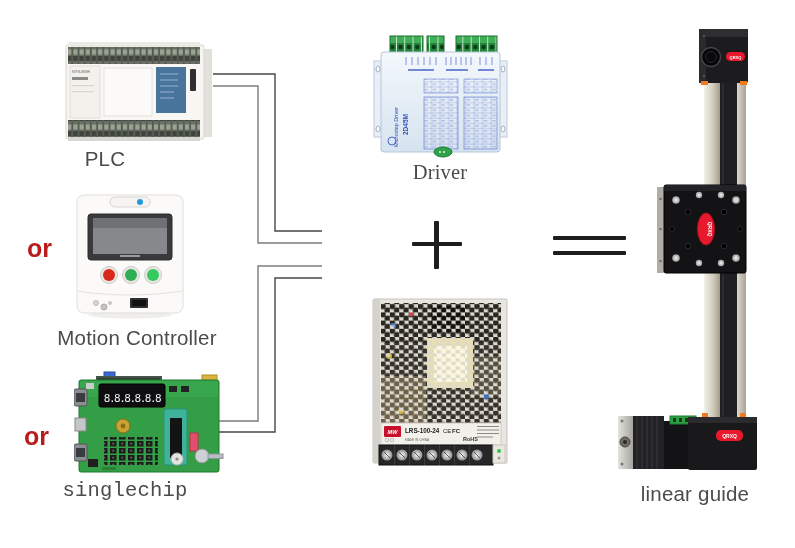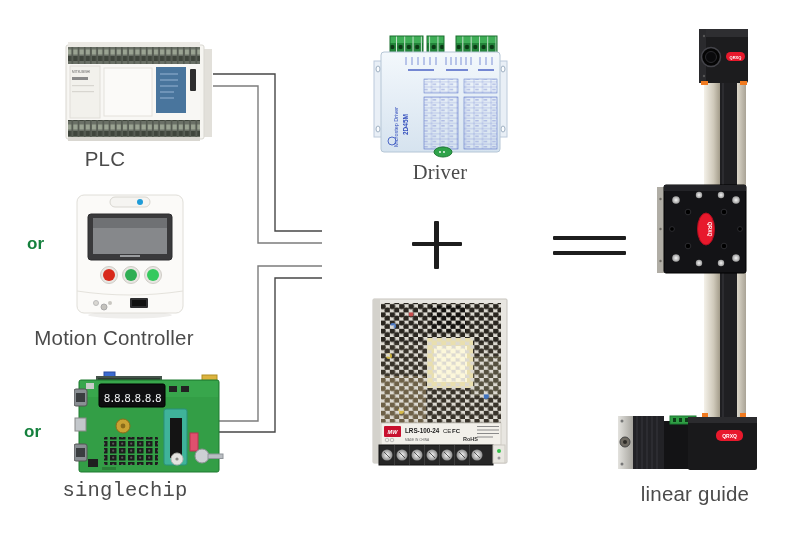--- a/index.html
+++ b/index.html
@@ -1,21 +1,21 @@
 <!DOCTYPE html>
 <html><head>
 <meta charset="utf-8">
 <style>
   html,body{margin:0;padding:0;background:#fff;}
   .canvas{position:relative;width:795px;height:548px;background:#ffffff;
           font-family:"Liberation Sans",sans-serif;overflow:hidden;}
   .comp{position:absolute;}
   .wires{position:absolute;left:0;top:0;pointer-events:none;}
   .label{position:absolute;text-align:center;font-size:20.5px;color:#4b4b4b;letter-spacing:.2px;}
-  .or{position:absolute;font-size:17px;font-weight:bold;color:#15803d;}
+  .or{position:absolute;font-size:25px;font-weight:bold;color:#b91c1c;}
   .sign{position:absolute;}
   .sign-bar{position:absolute;background:#1d1d1d;border-radius:1px;}
   .sr{position:absolute;width:1px;height:1px;overflow:hidden;opacity:0;font-size:1px;}
 </style>
 </head>
 <body>
 
 <div class="canvas">
 
   <svg class="wires" width="795" height="548">
@@ -79,21 +79,21 @@
       <circle cx="79" cy="88" r="8.5" fill="#e8e6e2" stroke="#cfccc6"></circle>
       <circle cx="79" cy="88" r="6" fill="#35c95e"></circle>
       <path d="M3,104 Q56,112 109,104" fill="none" stroke="#e4e2dc" stroke-width="1.2"></path>
       <circle cx="22" cy="116" r="2.5" fill="#d9d7d2" stroke="#bbb"></circle>
       <circle cx="36" cy="116" r="2" fill="#c9c7c2"></circle>
       <circle cx="30" cy="120" r="3" fill="#c4c2bd" stroke="#aaa"></circle>
       <rect x="56" y="111" width="18" height="10" rx="1" fill="#2e2e30"></rect>
       <rect x="58" y="113" width="14" height="6" fill="#111"></rect>
     </svg>
   </div>
-  <div class="label" style="left:24px;top:326px;width:180px;">Motion Controller</div>
+  <div class="label" style="left:47px;top:326px;width:180px;">Motion Controller</div>
 
   <div class="or" style="left:24px;top:422px;">or</div>
 
   <div class="comp" style="left:74px;top:371px;">
     <svg width="150" height="106" viewBox="0 0 150 106">
       <defs>
         <pattern id="btns" width="9" height="7" patternUnits="userSpaceOnUse">
           <rect width="6.5" height="5.5" fill="#1c1c1c"></rect>
           <circle cx="3.2" cy="2.7" r="1.1" fill="#5a5a5a"></circle>
         </pattern>

